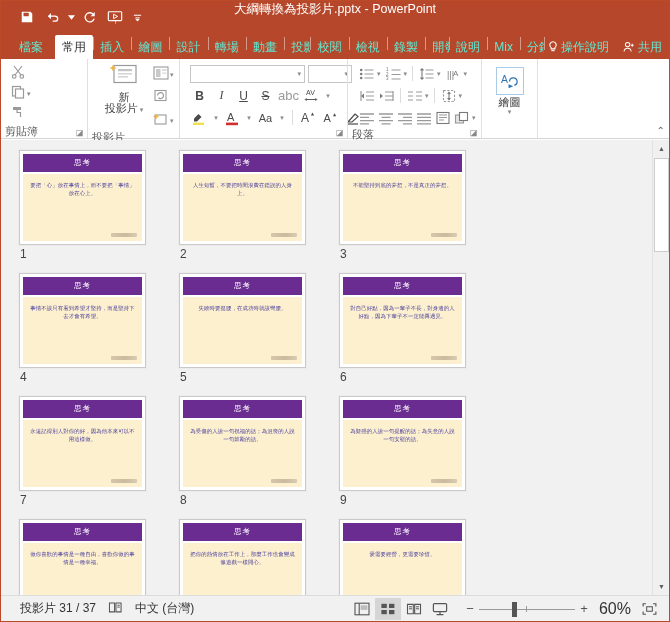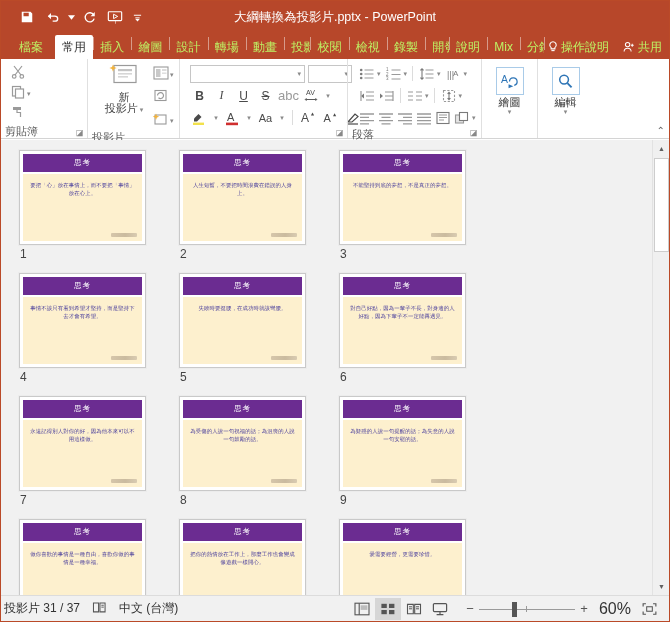--- a/index.html
+++ b/index.html
@@ -13,21 +13,21 @@
   #app {
     width:670px; height:622px; position:relative;
     background:#ffffff;
     border:1px solid #ba4a28;
     overflow:hidden;
   }
 
   
   .titlebar {
     height:32px; background:#b7472a; position:relative;
-    display:flex; align-items:center; color:#ffffff;
+    display:flex; color:#ffffff;
   }
   .qat { display:flex; align-items:center; padding-left:14px; gap:2px; }
   .qat-btn {
     width:24px; height:24px; display:flex; align-items:center; justify-content:center;
     color:#ffffff; cursor:default;
   }
   .qat-btn svg { display:block; }
   .title-center {
     position:absolute; left:0; right:0; text-align:center;
     font-size:12.5px; color:#ffffff; pointer-events:none;
@@ -42,21 +42,21 @@
     width:34px; height:32px; display:flex; align-items:center; justify-content:center;
     color:#fff; font-size:13px;
   }
 
   
   .tabstrip {
     height:26px; background:#b7472a; display:flex; align-items:flex-end;
     position:relative; padding-left:6px;
   }
   .tab {
-    height:24px; line-height:24px; padding:0 7px; color:#bef264;
+    height:24px; line-height:24px; padding:0 7px; color:#5eead4;
     font-size:12px; white-space:nowrap; position:relative;
   }
   .tab.file { padding:0 12px; }
   .tab.active {
     background:#ffffff; color:#333333; border-radius:2px 2px 0 0;
   }
   .tab-sep { width:1px; height:13px; background:rgba(255,255,255,.45); align-self:center; margin-bottom:5px;}
   .tab-icon { display:inline-block; vertical-align:-2px; margin-right:3px; }
   .tab.tell { padding-left:4px; }
 
@@ -186,21 +186,21 @@
     position:absolute; top:18px; left:1px; width:15px; height:94px;
     background:#ffffff; border:1px solid #cdcdcd;
   }
 
   
   .statusbar {
     position:absolute; bottom:0; left:0; right:0; height:26px;
     background:#f1f1f1; border-top:1px solid #dcdcdc;
     display:flex; align-items:center; font-size:12px; color:#333;
   }
-  .sb-left { display:flex; align-items:center; padding-left:3px; gap:12px; }
+  .sb-left { display:flex; align-items:center; padding-left:19px; gap:12px; }
   .sb-right { margin-left:auto; display:flex; align-items:center; padding-right:8px; gap:0; }
   .view-btn {
     width:26px; height:22px; display:flex; align-items:center; justify-content:center;
     color:#555;
   }
   .view-btn.active { background:#d6d6d6; }
   .zoom-ctl { display:flex; align-items:center; gap:0; margin-left:8px; }
   .zoom-sign { width:18px; text-align:center; color:#555; font-size:13px; }
   .zoom-track { width:96px; height:22px; position:relative; }
   .zoom-track .line {
@@ -596,32 +596,20 @@
               </svg>
           </span>
           <span class="bl">繪圖</span>
           <span class="caret">▾</span>
         </div>
       </div>
       <div class="rgroup-label">&nbsp;</div>
     </div>
 
     <div class="rgroup" style="width:56px">
-      <div class="rgroup-body bigbtn-group">
-        <div class="bigbtn">
-          <span class="bx">
-            <svg width="19" height="19" viewBox="0 0 20 20">
-                <circle cx="8.5" cy="8" r="4.6" fill="none" stroke="#2e75b6" stroke-width="1.6"></circle>
-                <path stroke="#2e75b6" stroke-width="1.9" d="M12 11.6l4.4 4.6"></path>
-              </svg>
-          </span>
-          <span class="bl">編輯</span>
-          <span class="caret">▾</span>
-        </div>
-      </div>
       <div class="rgroup-label">&nbsp;</div>
     </div>
 
     <div class="collapse-ribbon">⌃</div>
   </div>
 
   <div class="workarea">
     <div class="sorter">
       <div class="slide-grid" id="slide-grid">
           <div class="slide-cell">

